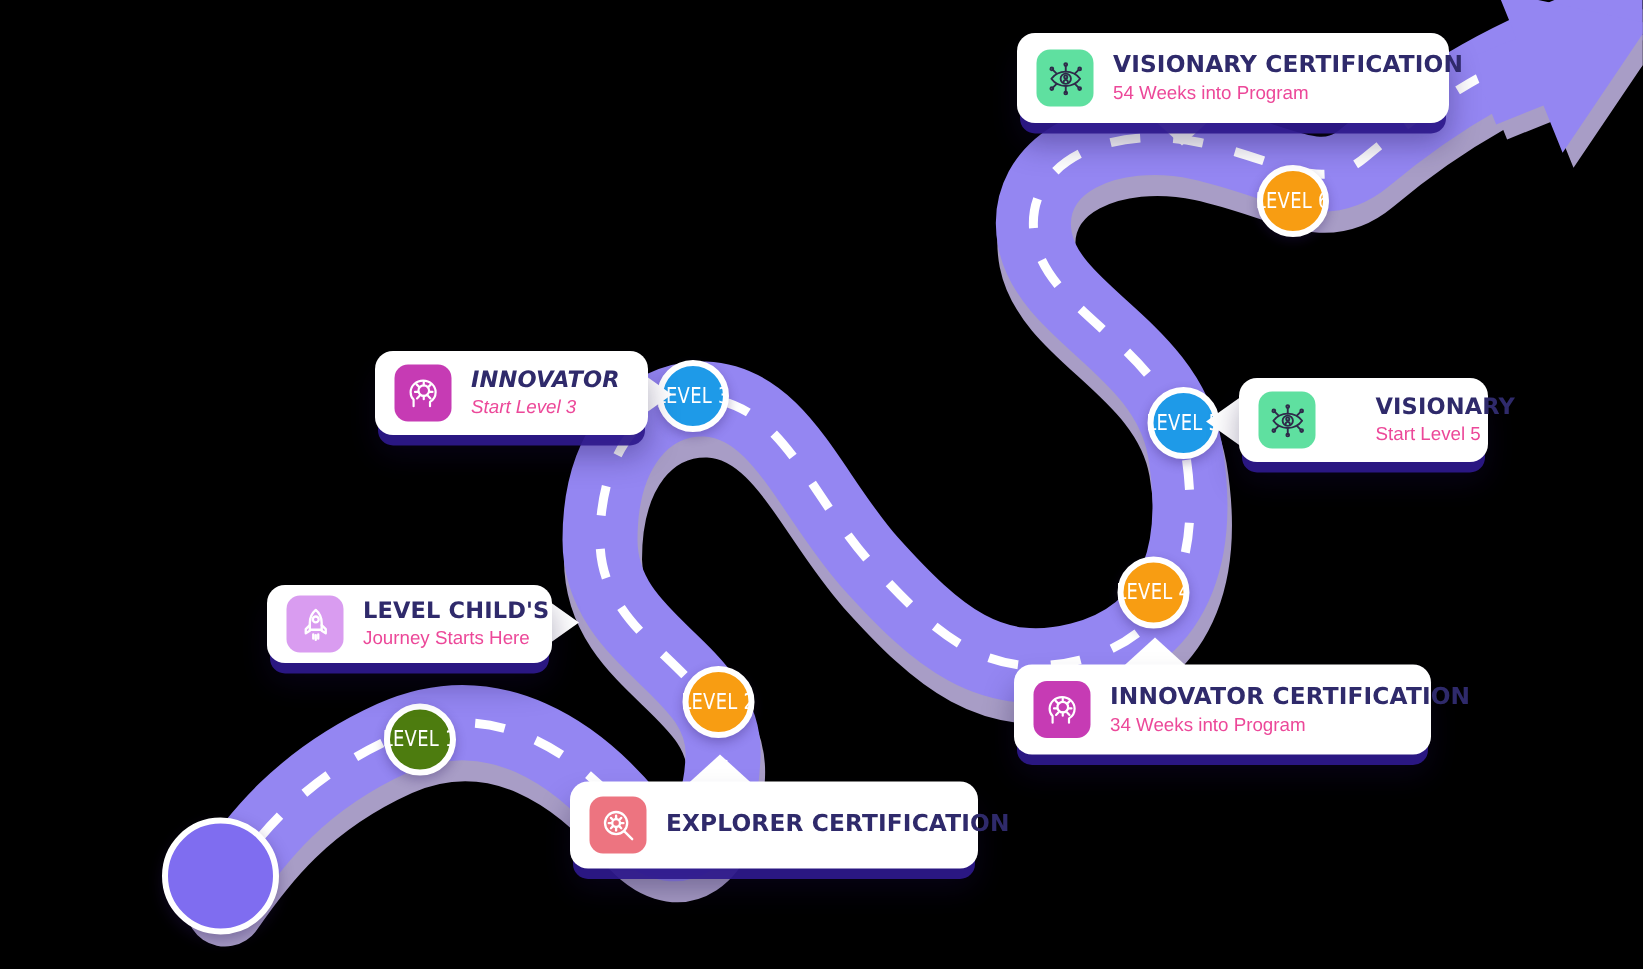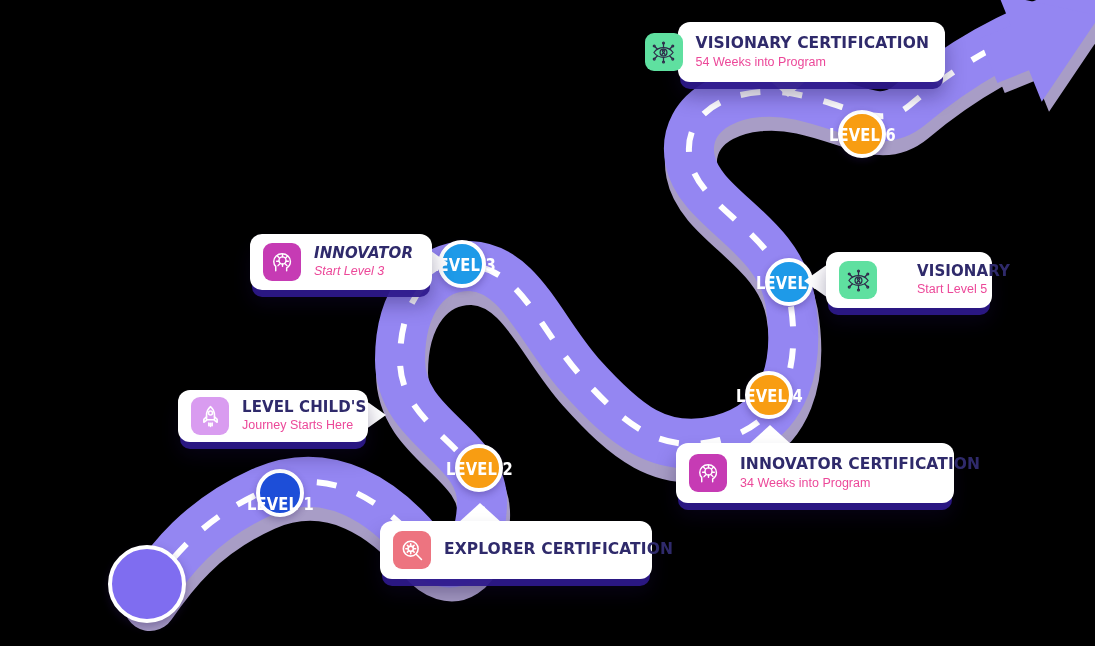--- a/index.html
+++ b/index.html
@@ -6,22 +6,22 @@
   body{width:1095px;height:646px;overflow:hidden;font-family:"Liberation Sans",sans-serif;}
   #stage{position:relative;width:1095px;height:646px;background:#000;}
 
   svg.road{position:absolute;left:0;top:0;width:1095px;height:646px;overflow:visible;}
 
   
   .badge{
     position:absolute;width:48px;height:48px;border-radius:50%;
     display:flex;align-items:center;justify-content:center;
     border:4px solid #ffffff;box-sizing:border-box;
-    font-family:"DejaVu Sans",sans-serif;font-weight:700;
-    font-size:16px;letter-spacing:.2px;color:#ffffff;
+    font-family:"DejaVu Sans",sans-serif;font-weight:400;
+    font-size:13px;letter-spacing:.2px;color:#ffffff;
     text-transform:uppercase;white-space:nowrap;
     box-shadow:0 3px 7px rgba(40,20,90,.30);
     z-index:40;
   }
   .badge span{transform:scaleY(1.12) scaleX(.92);display:block;}
 
   
   .card{
     position:absolute;background:#ffffff;border-radius:12px;
     display:flex;align-items:center;gap:13px;
@@ -184,21 +184,21 @@
           <circle cx="20.9" cy="18.3" r=".9"></circle>
       </svg>
     </span>
     <span class="txt">
       <span class="title">VISIONARY</span>
       <span class="sub">Start Level 5</span>
     </span>
   </div>
 
   <div class="tail tail-down" style="left:766px;top:77px;"></div>
-  <div class="card big" style="left:678px;top:22px;width:267px;height:60px;justify-content:flex-end;">
+  <div class="card big" style="left:678px;top:22px;width:288px;height:60px;">
     <span class="ico" style="background:#5fe0a0;">
       <svg width="25" height="25" viewBox="0 0 24 24" fill="none" stroke="#2f2a4a" stroke-width="1.2" stroke-linecap="round" stroke-linejoin="round">
         <path d="M2.8 12C5 9 8.4 7.4 12 7.4S19 9 21.2 12C19 15 15.6 16.6 12 16.6S5 15 2.8 12z"></path>
         <circle cx="12" cy="12" r="3.3"></circle>
         <circle cx="12" cy="10.8" r="1"></circle>
         <path d="M10.6 14.4c0-1 .6-1.7 1.4-1.7s1.4.7 1.4 1.7"></path>
         <path d="M12 7.4V3.4M12 16.6v4M6 8.6 3.6 6.2M18 8.6l2.4-2.4M6 15.4l-2.4 2.4M18 15.4l2.4 2.4"></path>
         <circle cx="12" cy="2.9" r=".9"></circle>
           <circle cx="12" cy="21.1" r=".9"></circle>
         <circle cx="3.1" cy="5.7" r=".9"></circle>
@@ -206,21 +206,21 @@
         <circle cx="3.1" cy="18.3" r=".9"></circle>
           <circle cx="20.9" cy="18.3" r=".9"></circle>
       </svg>
     </span>
     <span class="txt">
       <span class="title">VISIONARY CERTIFICATION</span>
       <span class="sub">54 Weeks into Program</span>
     </span>
   </div>
 
-  <div class="badge" style="left: 256px; top: 469px; background: #1d4ed8; align-items: flex-end;">
+  <div class="badge" style="left: 256px; top: 469px; background: #4d7c0f;">
     <span>LEVEL 1</span>
   </div>
   <div class="badge" style="left: 455px; top: 444px; background: rgb(248, 157, 18);">
     <span>LEVEL 2</span>
   </div>
   <div class="badge" style="left: 438px; top: 240px; background: rgb(30, 154, 232);">
     <span>LEVEL 3</span>
   </div>
   <div class="badge" style="left: 745px; top: 371px; background: rgb(248, 157, 18);">
     <span>LEVEL 4</span>

